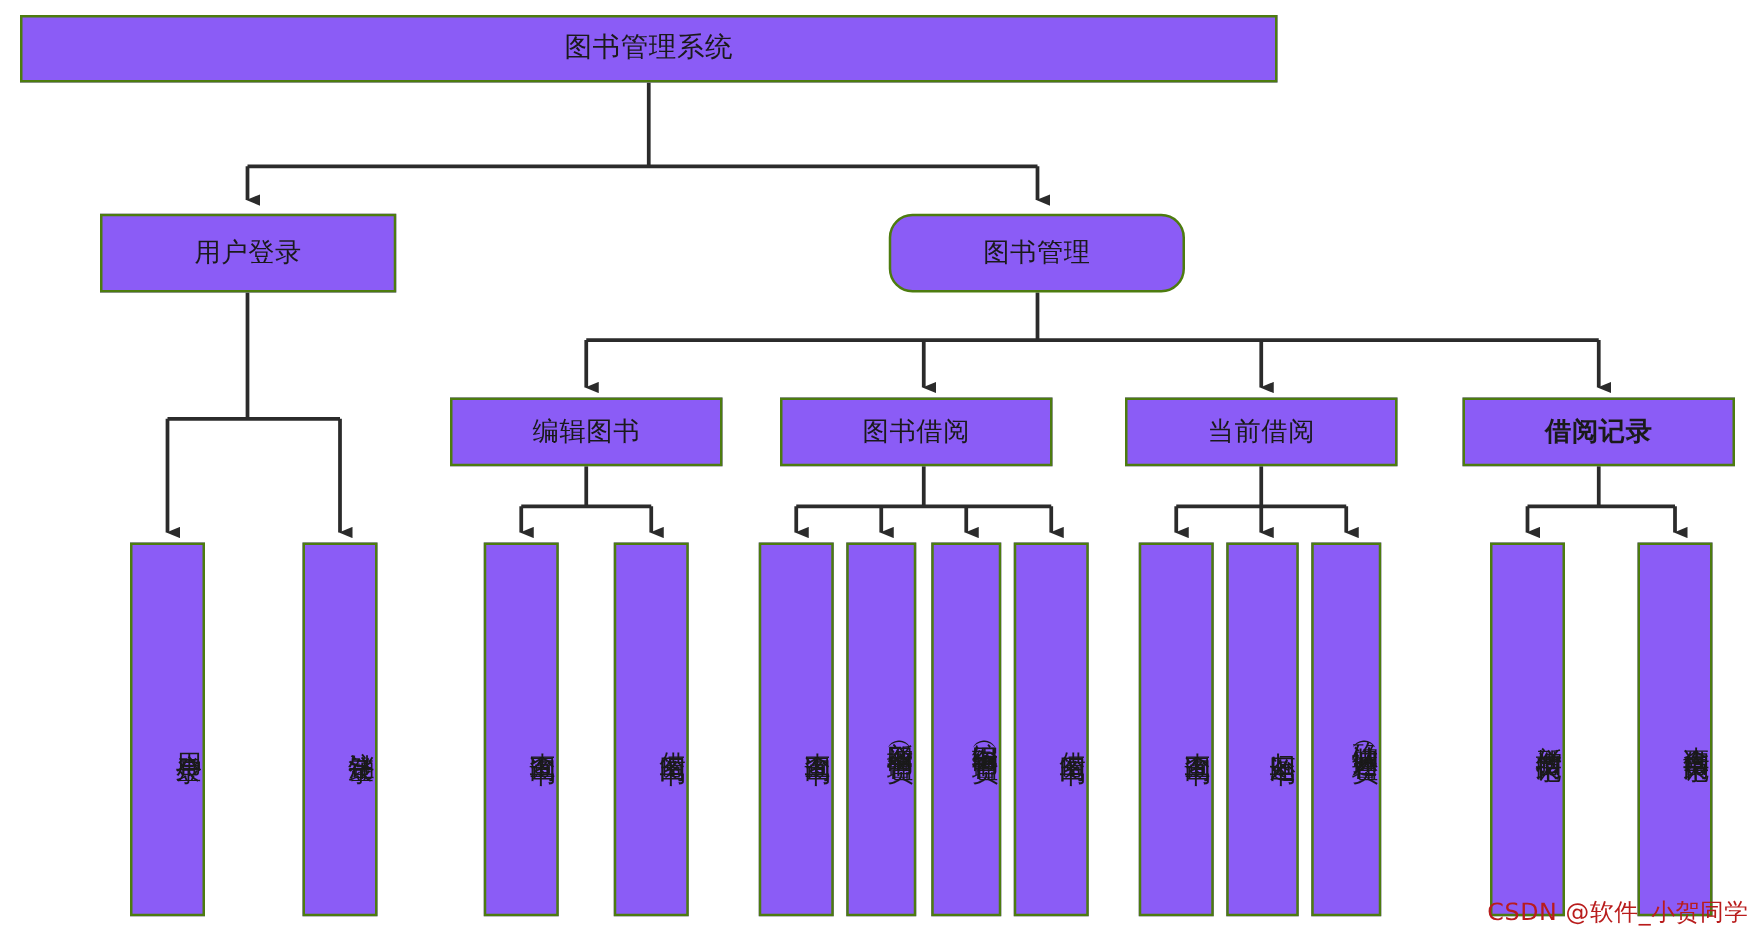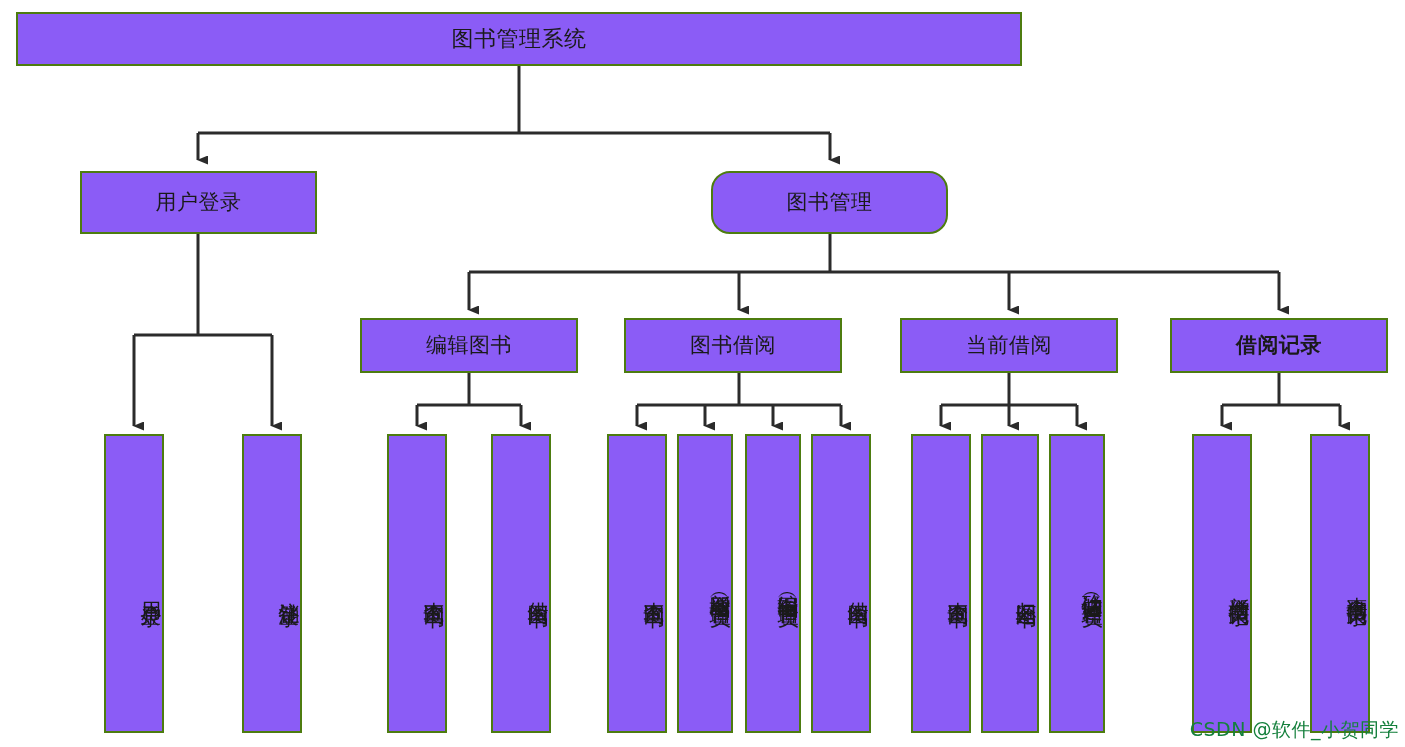--- a/index.html
+++ b/index.html
@@ -55,21 +55,21 @@
     white-space: nowrap;
   }
   .node-v.tall {
     padding-top: 4px;
   }
   .watermark {
     position: absolute;
     right: 6px;
     bottom: 4px;
     font-size: 19px;
-    color: #15803d;
+    color: #b91c1c;
     letter-spacing: 0.5px;
     white-space: nowrap;
   }
 </style>
 </head>
 <body>
 
 <div id="canvas">
 
   <svg class="wires" viewBox="0 0 1405 747" xmlns="http://www.w3.org/2000/svg">

